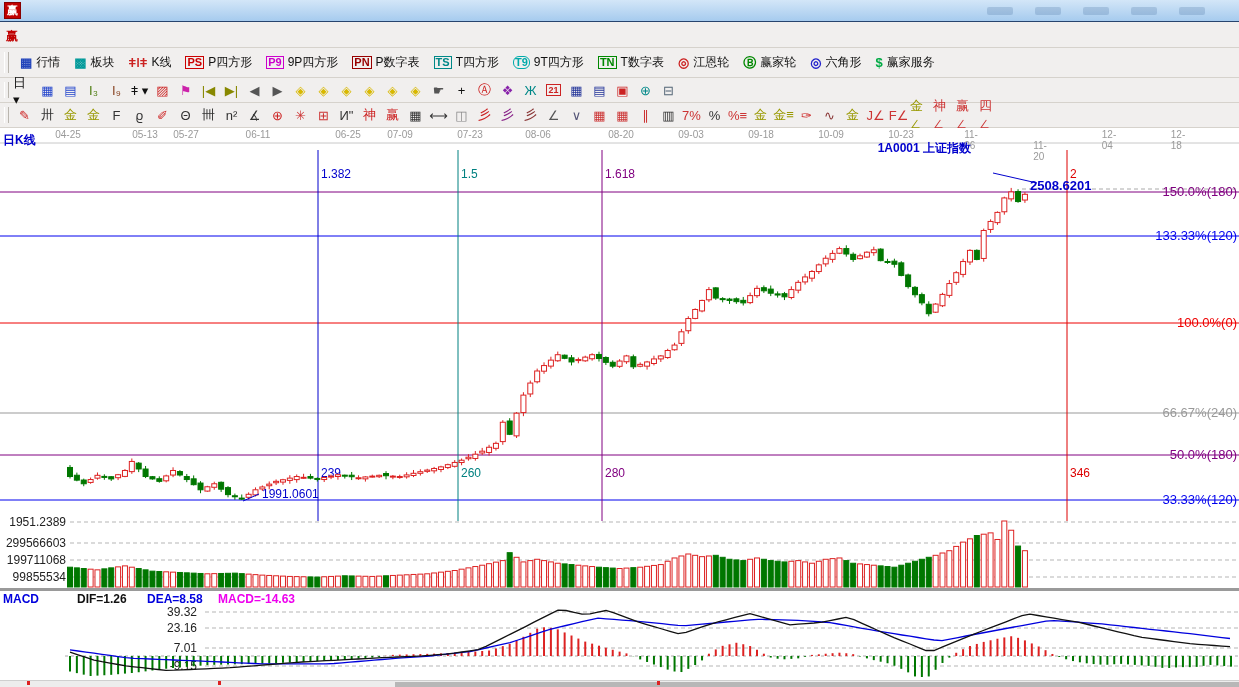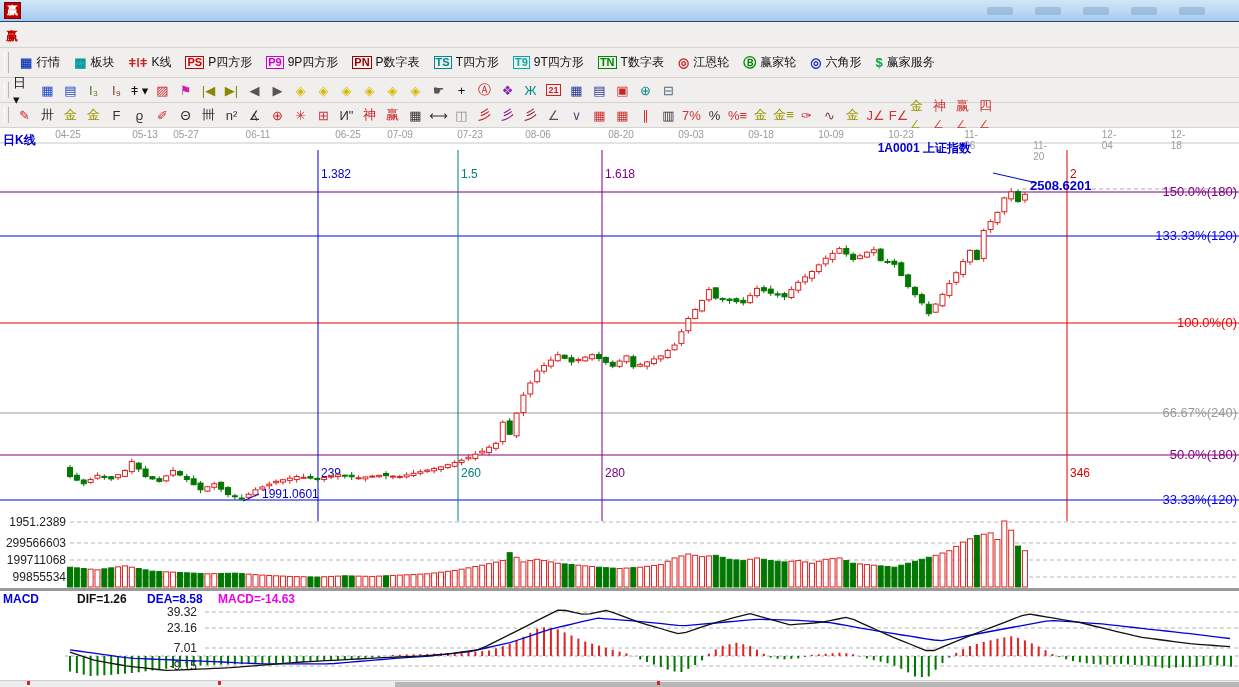--- a/index.html
+++ b/index.html
@@ -88,21 +88,21 @@
     </div>
     <div class="tbtn">
       <span class="ticon boxed" style="color: rgb(153, 0, 0);">PN</span>
       <span>P数字表</span>
     </div>
     <div class="tbtn">
       <span class="ticon boxed" style="color: rgb(0, 136, 136);">TS</span>
       <span>T四方形</span>
     </div>
     <div class="tbtn">
-      <span class="ticon boxed" style="color: rgb(0, 170, 170);">T9</span>
+      <span class="ticon boxed" style="color: rgb(0, 170, 170); border-radius: 6px;">T9</span>
       <span>9T四方形</span>
     </div>
     <div class="tbtn">
       <span class="ticon boxed" style="color: rgb(0, 136, 0);">TN</span>
       <span>T数字表</span>
     </div>
     <div class="tbtn">
       <span class="ticon" style="color: rgb(204, 34, 34);">◎</span>
       <span>江恩轮</span>
     </div>

